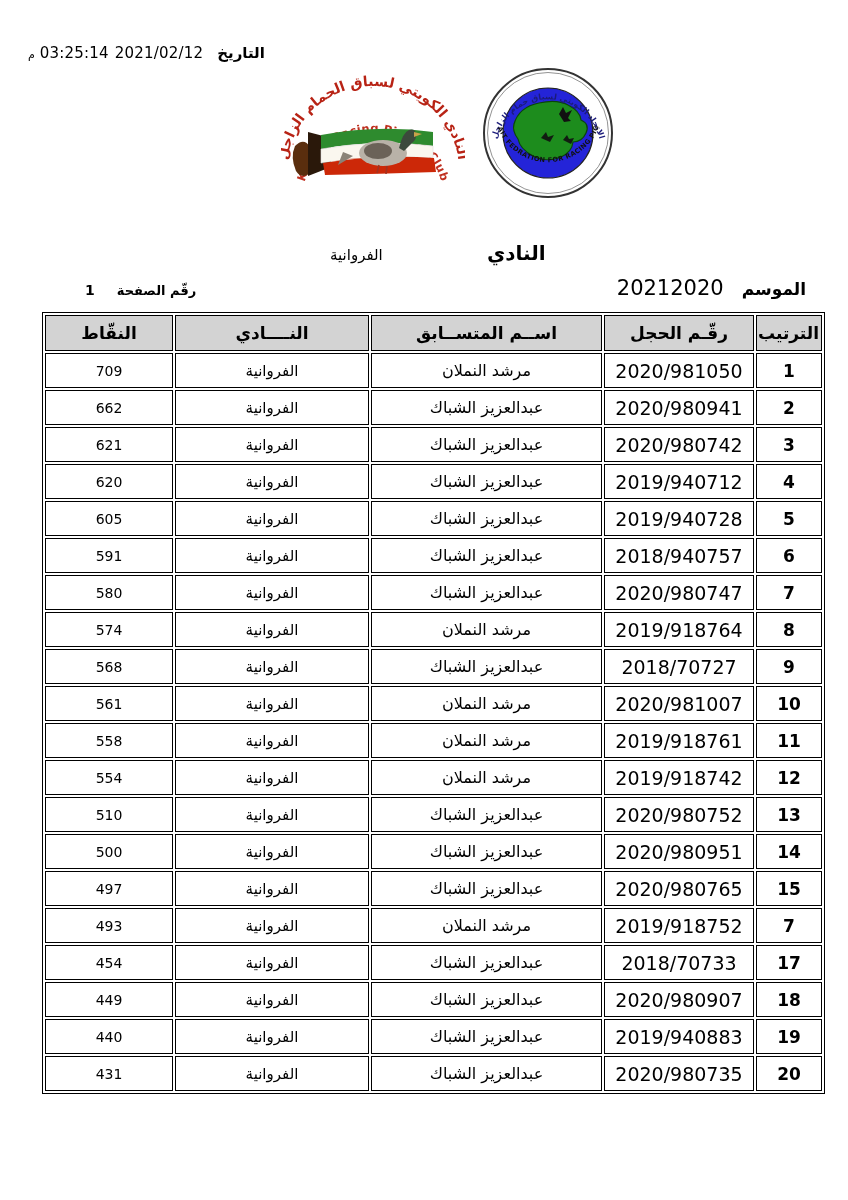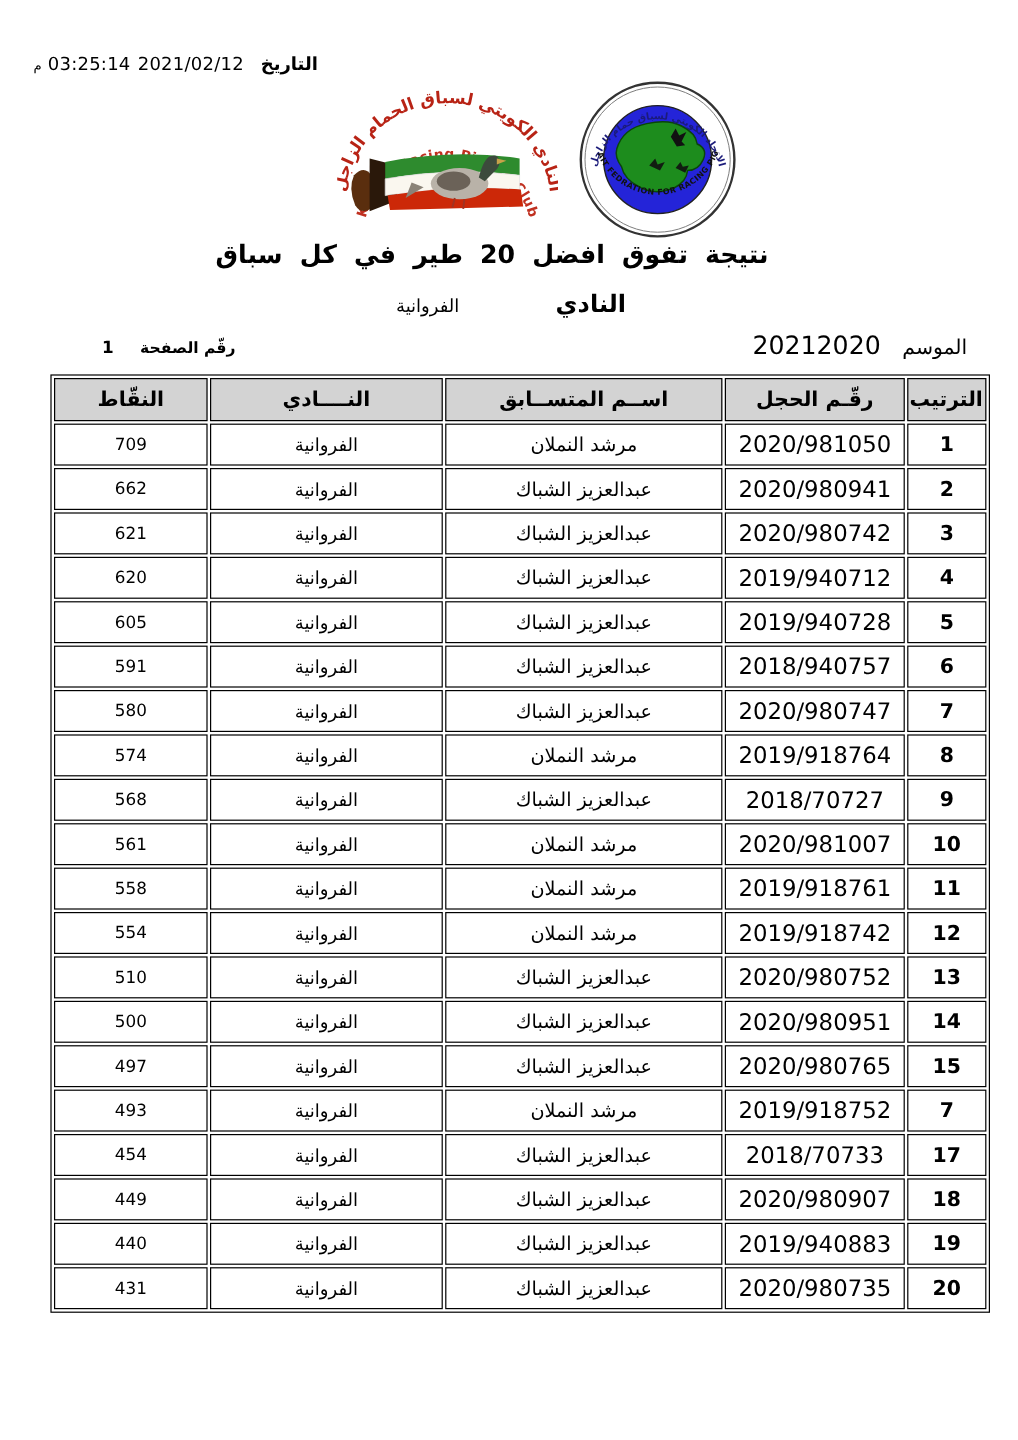--- a/index.html
+++ b/index.html
@@ -24,28 +24,28 @@
   .logo-left{position:absolute;left:281px;top:68px;}
   .logo-right{position:absolute;left:481px;top:64px;}
 
   
   .main-title{
     position:absolute;top:200px;left:0;width:820px;
     text-align:center;direction:rtl;
     font-size:21px;font-weight:bold;word-spacing:7px;
   }
   .club-line{position:absolute;top:241px;left:0;width:848px;height:30px;}
-  .club-label{position:absolute;left:463px;top:0;font-size:20px;font-weight:bold;direction:rtl;}
+  .club-label{position:absolute;left:487px;top:0;font-size:20px;font-weight:bold;direction:rtl;}
   .club-name{position:absolute;left:330px;top:5px;font-size:15px;direction:rtl;}
 
   .season-line{
     position:absolute;top:276px;right:42px;
     display:flex;direction:rtl;align-items:baseline;gap:18px;
   }
-  .season-label{font-size:17px;font-weight:normal;}
+  .season-label{font-size:17px;font-weight:bold;}
   .season-value{font-size:21px;}
 
   .pageno-line{
     position:absolute;top:282px;left:85px;
     display:flex;direction:rtl;align-items:baseline;gap:22px;
     font-weight:bold;
   }
   .pageno-label{font-size:13px;}
   .pageno-value{font-size:14px;}
 
@@ -128,21 +128,20 @@
       <path d="M82,76 l4,-5 l2,4 l5,-1 l-3,6 Z" fill="#111" opacity="0.9"></path>
     </g>
     <text font-size="8.2" font-weight="bold" fill="#1b1b7a">
       <textPath href="#fedTop" startOffset="50%" text-anchor="middle">الاتحاد الكويتي لسباق حمام الزاجل</textPath>
     </text>
     <text font-size="6.6" font-weight="bold" fill="#111" letter-spacing="0.4">
       <textPath href="#fedBot" startOffset="50%" text-anchor="middle">KUWAIT FEDRATION FOR RACING PIGEON</textPath>
     </text>
   </svg>
 
-  <div class="main-title">نتيجة تفوق افضل 20 طير في كل سباق</div>
 
   <div class="club-line">
     <span class="club-label">النادي</span>
     <span class="club-name">الفروانية</span>
   </div>
 
   <div class="season-line">
     <span class="season-label">الموسم</span>
     <span class="season-value">20212020</span>
   </div>

